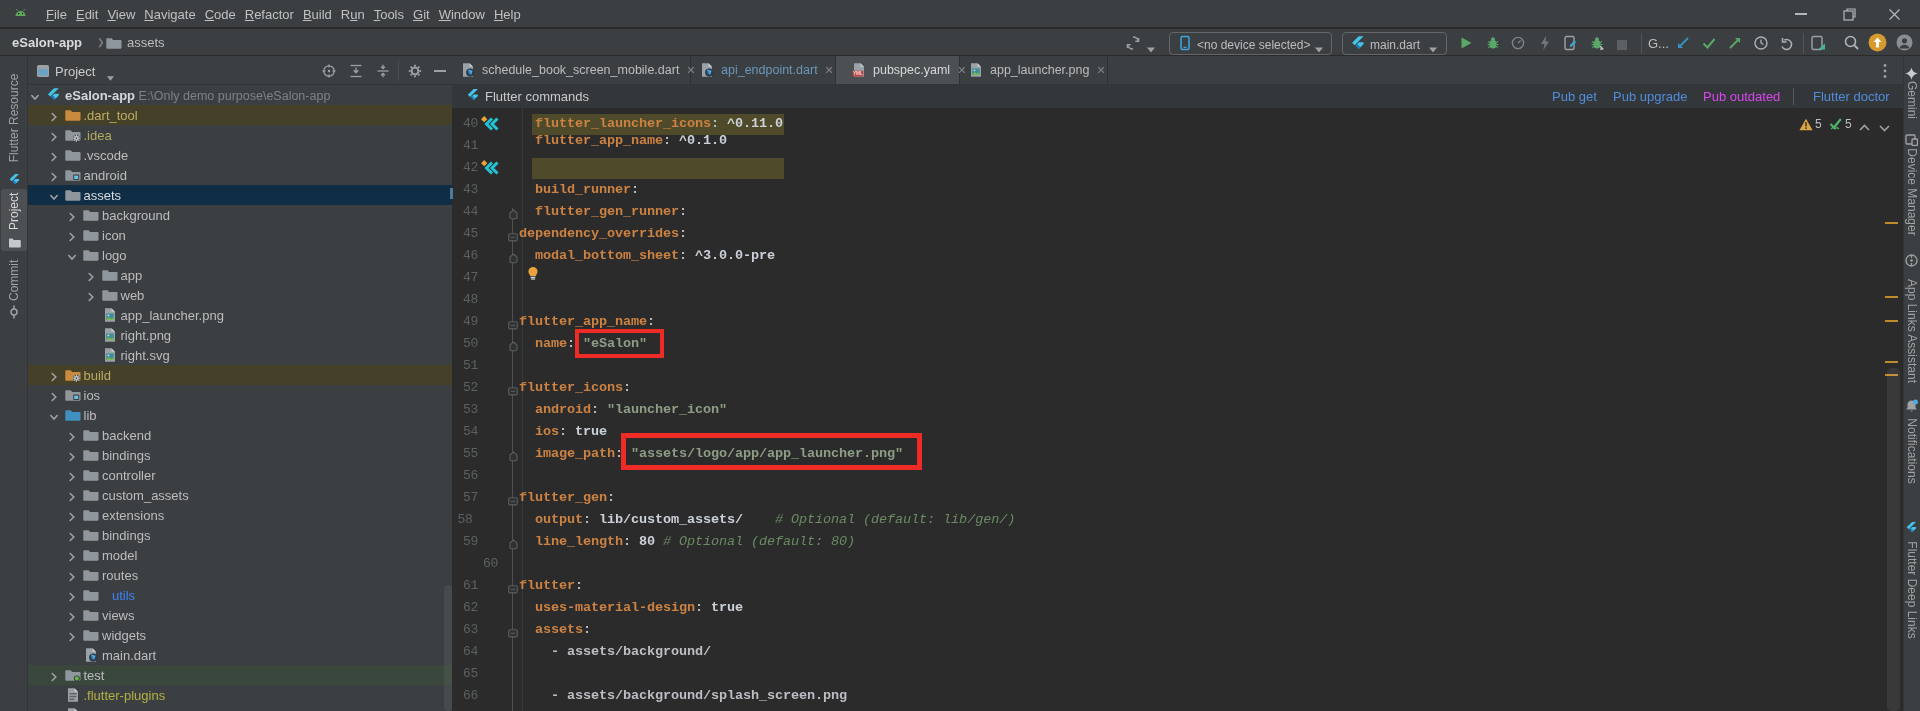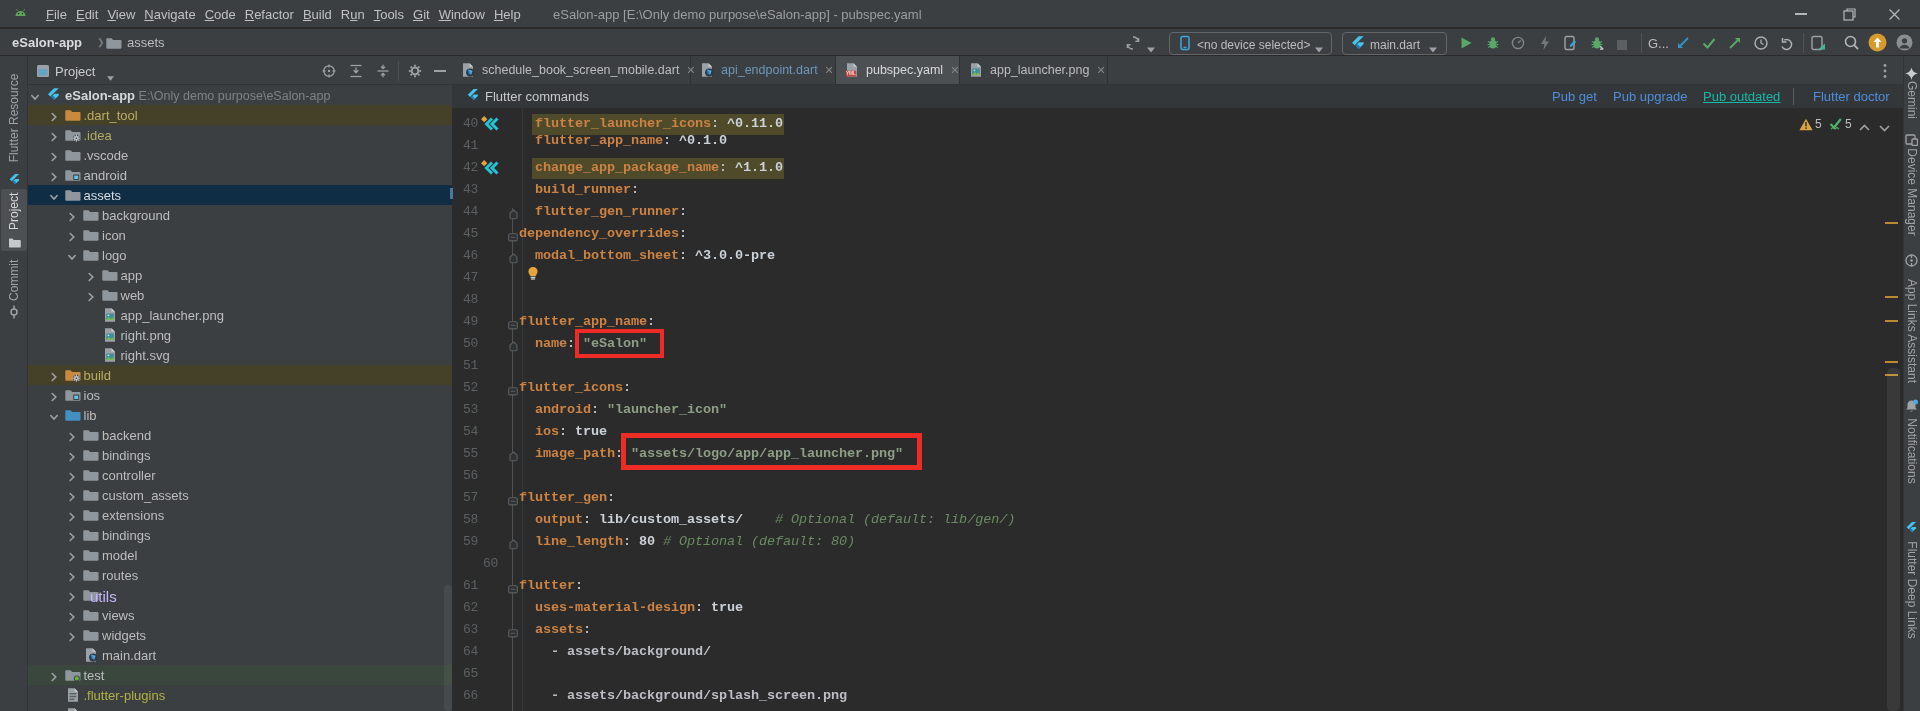--- a/index.html
+++ b/index.html
@@ -23,21 +23,20 @@
 <div id="root">
 <div class="bar" style="top:0;height:28px;border-bottom:1px solid #2a2a2a;"></div>
 <div class="icon" style="left:13px;top:7px;"><svg width="15" height="15" viewBox="0 0 15 15" style="">
         <path d="M2.5 9 a5 5 0 0 1 10 0 z" fill="#5fa85a"></path>
         <line x1="4.4" y1="3.6" x2="3.4" y2="2.2" stroke="#5fa85a" stroke-width="1"></line>
         <line x1="10.6" y1="3.6" x2="11.6" y2="2.2" stroke="#5fa85a" stroke-width="1"></line>
         <circle cx="5.6" cy="6.6" r=".8" fill="#2b2b2b"></circle>
         <circle cx="9.4" cy="6.6" r=".8" fill="#2b2b2b"></circle>
       </svg></div>
 <div class="abs t13" style="left:46px;top:6.5px;color:#bfc1c3;"><span style="margin-right:9px;"><span style="text-decoration:underline;">F</span>ile</span><span style="margin-right:9px;"><span style="text-decoration:underline;">E</span>dit</span><span style="margin-right:9px;"><span style="text-decoration:underline;">V</span>iew</span><span style="margin-right:9px;"><span style="text-decoration:underline;">N</span>avigate</span><span style="margin-right:9px;"><span style="text-decoration:underline;">C</span>ode</span><span style="margin-right:9px;"><span style="text-decoration:underline;">R</span>efactor</span><span style="margin-right:9px;"><span style="text-decoration:underline;">B</span>uild</span><span style="margin-right:9px;">R<span style="text-decoration:underline;">u</span>n</span><span style="margin-right:9px;"><span style="text-decoration:underline;">T</span>ools</span><span style="margin-right:9px;"><span style="text-decoration:underline;">G</span>it</span><span style="margin-right:9px;"><span style="text-decoration:underline;">W</span>indow</span><span style="margin-right:9px;"><span style="text-decoration:underline;">H</span>elp</span></div>
-<div class="abs t13" style="left:553px;top:6.5px;color:#9b9ea0;">eSalon-app [E:\Only demo purpose\eSalon-app] - pubspec.yaml</div>
 <div class="abs" style="left:1795px;top:13px;width:12px;height:1.5px;background:#b4b7b9;"></div>
 <div class="icon" style="left:1843px;top:7px;"><svg width="13" height="13" viewBox="0 0 13 13" style="">
         <rect x="1" y="3" width="9" height="9" fill="none" stroke="#b4b7b9" stroke-width="1.2"></rect>
         <path d="M4 3 V1 h8 v8 h-2" fill="none" stroke="#b4b7b9" stroke-width="1.2"></path>
       </svg></div>
 <div class="icon" style="left:1888px;top:7px;"><svg width="13" height="13" viewBox="0 0 13 13" style="">
         <path d="M1.5 1.5 L11.5 11.5 M11.5 1.5 L1.5 11.5" stroke="#b4b7b9" stroke-width="1.3"></path>
       </svg></div>
 <div class="bar" style="top:29px;height:27px;border-bottom:1px solid #2a2a2a;"></div>
 <div class="abs" style="left:12px;top:35px;font-size:13px;font-weight:bold;color:#dadcde;">eSalon-app</div>
@@ -431,21 +430,21 @@
 <div class="icon" style="left:83.0px;top:567px;"><svg width="16" height="16" viewBox="0 0 16 16" style="">
         <path d="M1.2 3.2 h4.4 l1.5 1.7 h7.5 c.5 0 .9.4.9.9 v7 c0 .5-.4.9-.9.9 H1.2 c-.5 0-.9-.4-.9-.9 V4.1 c0-.5.4-.9.9-.9 z" fill="#8f979d"></path>
       </svg></div>
 <div class="abs" style="left:102.0px;top:567.5px;font-size:13px;color:#bbbdbf;white-space:pre;">routes</div>
 <div class="icon" style="left:66.0px;top:589px;"><svg width="12" height="12" viewBox="0 0 12 12" style="">
         <polyline points="4.2,2.5 7.8,6 4.2,9.5" stroke="#9da1a5" stroke-width="1.6" fill="none" stroke-linecap="round"></polyline>
       </svg></div>
 <div class="icon" style="left:83.0px;top:587px;"><svg width="16" height="16" viewBox="0 0 16 16" style="">
         <path d="M1.2 3.2 h4.4 l1.5 1.7 h7.5 c.5 0 .9.4.9.9 v7 c0 .5-.4.9-.9.9 H1.2 c-.5 0-.9-.4-.9-.9 V4.1 c0-.5.4-.9.9-.9 z" fill="#8f979d"></path>
       </svg></div>
-<div class="abs" style="left:90px;top:587.5px;font-size:15px;color:#c4b5fd;white-space:pre;">utils</div>
+<div class="abs" style="left:112px;top:587.5px;font-size:13px;color:#3b82f6;white-space:pre;">utils</div>
 <div class="icon" style="left:66.0px;top:609px;"><svg width="12" height="12" viewBox="0 0 12 12" style="">
         <polyline points="4.2,2.5 7.8,6 4.2,9.5" stroke="#9da1a5" stroke-width="1.6" fill="none" stroke-linecap="round"></polyline>
       </svg></div>
 <div class="icon" style="left:83.0px;top:607px;"><svg width="16" height="16" viewBox="0 0 16 16" style="">
         <path d="M1.2 3.2 h4.4 l1.5 1.7 h7.5 c.5 0 .9.4.9.9 v7 c0 .5-.4.9-.9.9 H1.2 c-.5 0-.9-.4-.9-.9 V4.1 c0-.5.4-.9.9-.9 z" fill="#8f979d"></path>
       </svg></div>
 <div class="abs" style="left:102.0px;top:607.5px;font-size:13px;color:#bbbdbf;white-space:pre;">views</div>
 <div class="icon" style="left:66.0px;top:629px;"><svg width="12" height="12" viewBox="0 0 12 12" style="">
         <polyline points="4.2,2.5 7.8,6 4.2,9.5" stroke="#9da1a5" stroke-width="1.6" fill="none" stroke-linecap="round"></polyline>
       </svg></div>
@@ -504,21 +503,21 @@
       <div style="margin-left:8px;width:16px;height:16px;"><svg width="16" height="16" viewBox="0 0 16 16" style="">
           <path d="M3 1.2 h6.5 l3.5 3.5 v10 H3 z" fill="#9aa1a7"></path>
           <path d="M9.5 1.2 l3.5 3.5 h-3.5 z" fill="#c6cacd"></path>
           <circle cx="10.2" cy="10.6" r="4.1" fill="#2b3a4a"></circle>
           <path d="M8 7.6 l4.6 1.2 -1.6 4.4 z" fill="#53b0e8"></path>
           <path d="M8 7.6 l3 3 -2.2 2 z" fill="#3a87c8"></path>
         </svg></div>
       <span class="tabt" style="color:#6a97bb;">api_endpoint.dart</span>
       <span class="x">✕</span>
     </div>
-<div class="tab" style="left:836px;width:124px;background:#4c5052;">
+<div class="tab" style="left:836px;width:124px;background:#4c5052;padding-left:7px;">
       <div style="margin-left:8px;width:16px;height:16px;"><svg width="16" height="16" viewBox="0 0 16 16" style="">
           <path d="M3 1.2 h6.5 l3.5 3.5 v10 H3 z" fill="#9aa1a7"></path>
           <path d="M9.5 1.2 l3.5 3.5 h-3.5 z" fill="#c6cacd"></path>
           <rect x="1.8" y="8.8" width="10.5" height="5.6" rx="1" fill="#bf4641"></rect>
           <text x="7" y="13.2" font-size="4.8" font-family="Liberation Sans" font-weight="bold" fill="#f2d7d5" text-anchor="middle">YML</text>
         </svg></div>
       <span class="tabt" style="color:#d6d8da;">pubspec.yaml</span>
       <span class="x">✕</span>
     </div>
 <div class="tab" style="left:960px;width:148px;">
@@ -541,34 +540,33 @@
 <div class="icon" style="left:466px;top:88px;"><svg width="14" height="14" viewBox="0 0 14 14" style="">
         <g transform="scale(0.875)">
 <path d="M8.6 1.2 L2.1 7.7 L4.6 10.2 L13.6 1.2 Z" fill="#45c3e8"></path>
 <path d="M8.9 7.3 L5.7 10.5 L8.9 13.7 L13.6 9 L13.6 7.3 Z" fill="#45c3e8"></path>
 <path d="M5.7 10.5 L8.9 13.7 L10.4 12.2 L7.2 9 Z" fill="#1b79c4"></path>
 </g>
       </svg></div>
 <div class="abs" style="left:485px;top:89px;font-size:13px;color:#c8cacc;">Flutter commands</div>
 <div class="abs" style="left:1552px;top:89px;font-size:13px;color:#4f8cdb;">Pub get</div>
 <div class="abs" style="left:1613px;top:89px;font-size:13px;color:#4f8cdb;">Pub upgrade</div>
-<div class="abs" style="left:1703px;top:89px;font-size:13px;color:#14b8a6;text-decoration:underline;">Pub outdated</div>
+<div class="abs" style="left:1703px;top:89px;font-size:13px;color:#d946ef;">Pub outdated</div>
 <div class="abs" style="left:1813px;top:89px;font-size:13px;color:#4f8cdb;">Flutter doctor</div>
 <div class="abs" style="left:1793px;top:88px;width:1px;height:17px;background:#5a5d5f;"></div>
 <div class="abs" style="left:452px;top:108px;width:1451px;height:603px;background:#2b2b2b;"></div>
 <div class="abs" style="left:522px;top:108px;width:1px;height:603px;background:#36393b;"></div>
 <div class="abs" style="left:450px;top:188px;width:3px;height:11px;background:#4a7b9c;"></div>
 <div class="abs" style="left:532px;top:113.5px;width:252px;height:21px;background:#4e4a2a;"></div>
 <div class="abs" style="left:532px;top:157.5px;width:252px;height:21px;background:#4e4a2a;"></div>
 <div class="ln" style="top:113px;">40</div>
 <div class="cl" style="top:113px;">  <span class="k">flutter_launcher_icons</span><span class="w">: </span><span class="v">^0.11.0</span></div>
 <div class="ln" style="top:135px;">41</div>
 <div class="cl" style="top:130px;">  <span class="k">flutter_app_name</span><span class="w">: </span><span class="v">^0.1.0</span></div>
 <div class="ln" style="top:157px;">42</div>
-<div class="cl" style="top:157px;">  <span class="k">change_app_package_name</span><span class="w">: </span><span class="v">^1.1.0</span></div>
 <div class="ln" style="top:179px;">43</div>
 <div class="cl" style="top:179px;">  <span class="k">build_runner</span><span class="w">:</span></div>
 <div class="ln" style="top:201px;">44</div>
 <div class="cl" style="top:201px;">  <span class="k">flutter_gen_runner</span><span class="w">:</span></div>
 <div class="ln" style="top:223px;">45</div>
 <div class="cl" style="top:223px;"><span class="k">dependency_overrides</span><span class="w">:</span></div>
 <div class="ln" style="top:245px;">46</div>
 <div class="cl" style="top:245px;">  <span class="k">modal_bottom_sheet</span><span class="w">: </span><span class="v">^3.0.0-pre</span></div>
 <div class="ln" style="top:267px;">47</div>
 <div class="ln" style="top:289px;">48</div>
@@ -581,21 +579,21 @@
 <div class="cl" style="top:377px;"><span class="k">flutter_icons</span><span class="w">:</span></div>
 <div class="ln" style="top:399px;">53</div>
 <div class="cl" style="top:399px;">  <span class="k">android</span><span class="w">: </span><span class="s">"launcher_icon"</span></div>
 <div class="ln" style="top:421px;">54</div>
 <div class="cl" style="top:421px;">  <span class="k">ios</span><span class="w">: </span><span class="v">true</span></div>
 <div class="ln" style="top:443px;">55</div>
 <div class="cl" style="top:443px;">  <span class="k">image_path</span><span class="w">: </span><span class="s">"assets/logo/app/app_launcher.png"</span></div>
 <div class="ln" style="top:465px;">56</div>
 <div class="ln" style="top:487px;">57</div>
 <div class="cl" style="top:487px;"><span class="k">flutter_gen</span><span class="w">:</span></div>
-<div class="ln" style="top:509px;">58</div>
+<div class="ln" style="top:509px;text-align:center;">58</div>
 <div class="cl" style="top:509px;">  <span class="k">output</span><span class="w">: </span><span class="v">lib/custom_assets/</span><span class="w">    </span><span class="c"># Optional (default: lib/gen/)</span></div>
 <div class="ln" style="top:531px;">59</div>
 <div class="cl" style="top:531px;">  <span class="k">line_length</span><span class="w">: </span><span class="v">80</span><span class="w"> </span><span class="c"># Optional (default: 80)</span></div>
 <div class="ln" style="top:553px;padding-left:31px;">60</div>
 <div class="ln" style="top:575px;">61</div>
 <div class="cl" style="top:575px;"><span class="k">flutter</span><span class="w">:</span></div>
 <div class="ln" style="top:597px;">62</div>
 <div class="cl" style="top:597px;">  <span class="k">uses-material-design</span><span class="w">: </span><span class="v">true</span></div>
 <div class="ln" style="top:619px;">63</div>
 <div class="cl" style="top:619px;">  <span class="k">assets</span><span class="w">:</span></div>

